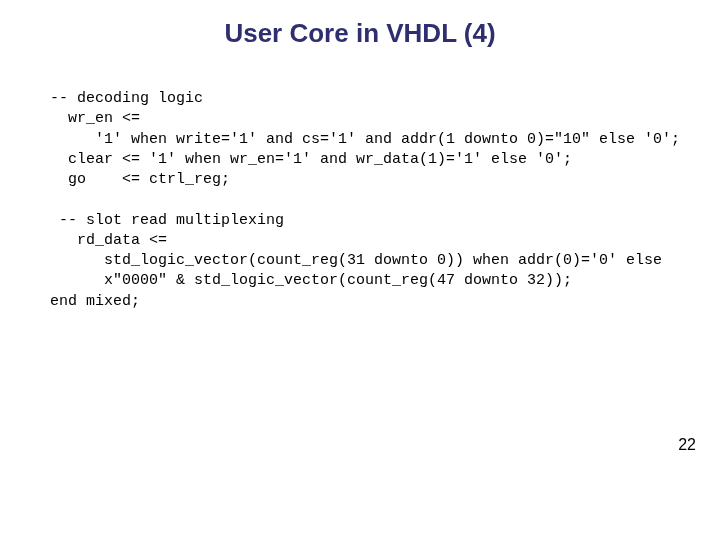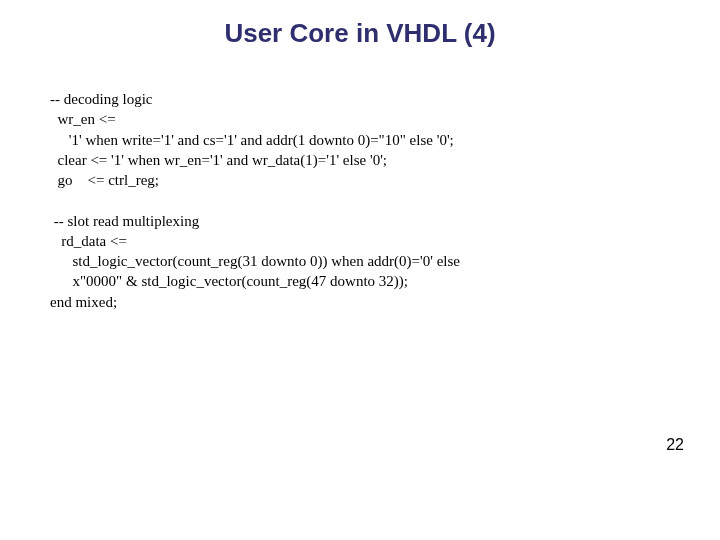--- a/index.html
+++ b/index.html
@@ -20,31 +20,31 @@
   }
   .title {
     text-align: center;
     font-size: 26px;
     font-weight: bold;
     color: #2f2f6f;
     padding-top: 18px;
     padding-bottom: 10px;
   }
   .code-block {
-    font-family: Liberation Serif, serif;
+    font-family: Liberation Mono, monospace;
     font-size: 15px;
     line-height: 1.35;
     white-space: pre;
     color: #000;
     padding: 30px 40px 0 50px;
   }
   .page-num {
     position: absolute;
     bottom: 18px;
-    right: 36px;
+    right: 24px;
     font-size: 16px;
     color: #000;
   }
 </style>
 </head>
 <body>
 
 <div class="slide">
   <div class="title">User Core in VHDL (4)</div>
 

